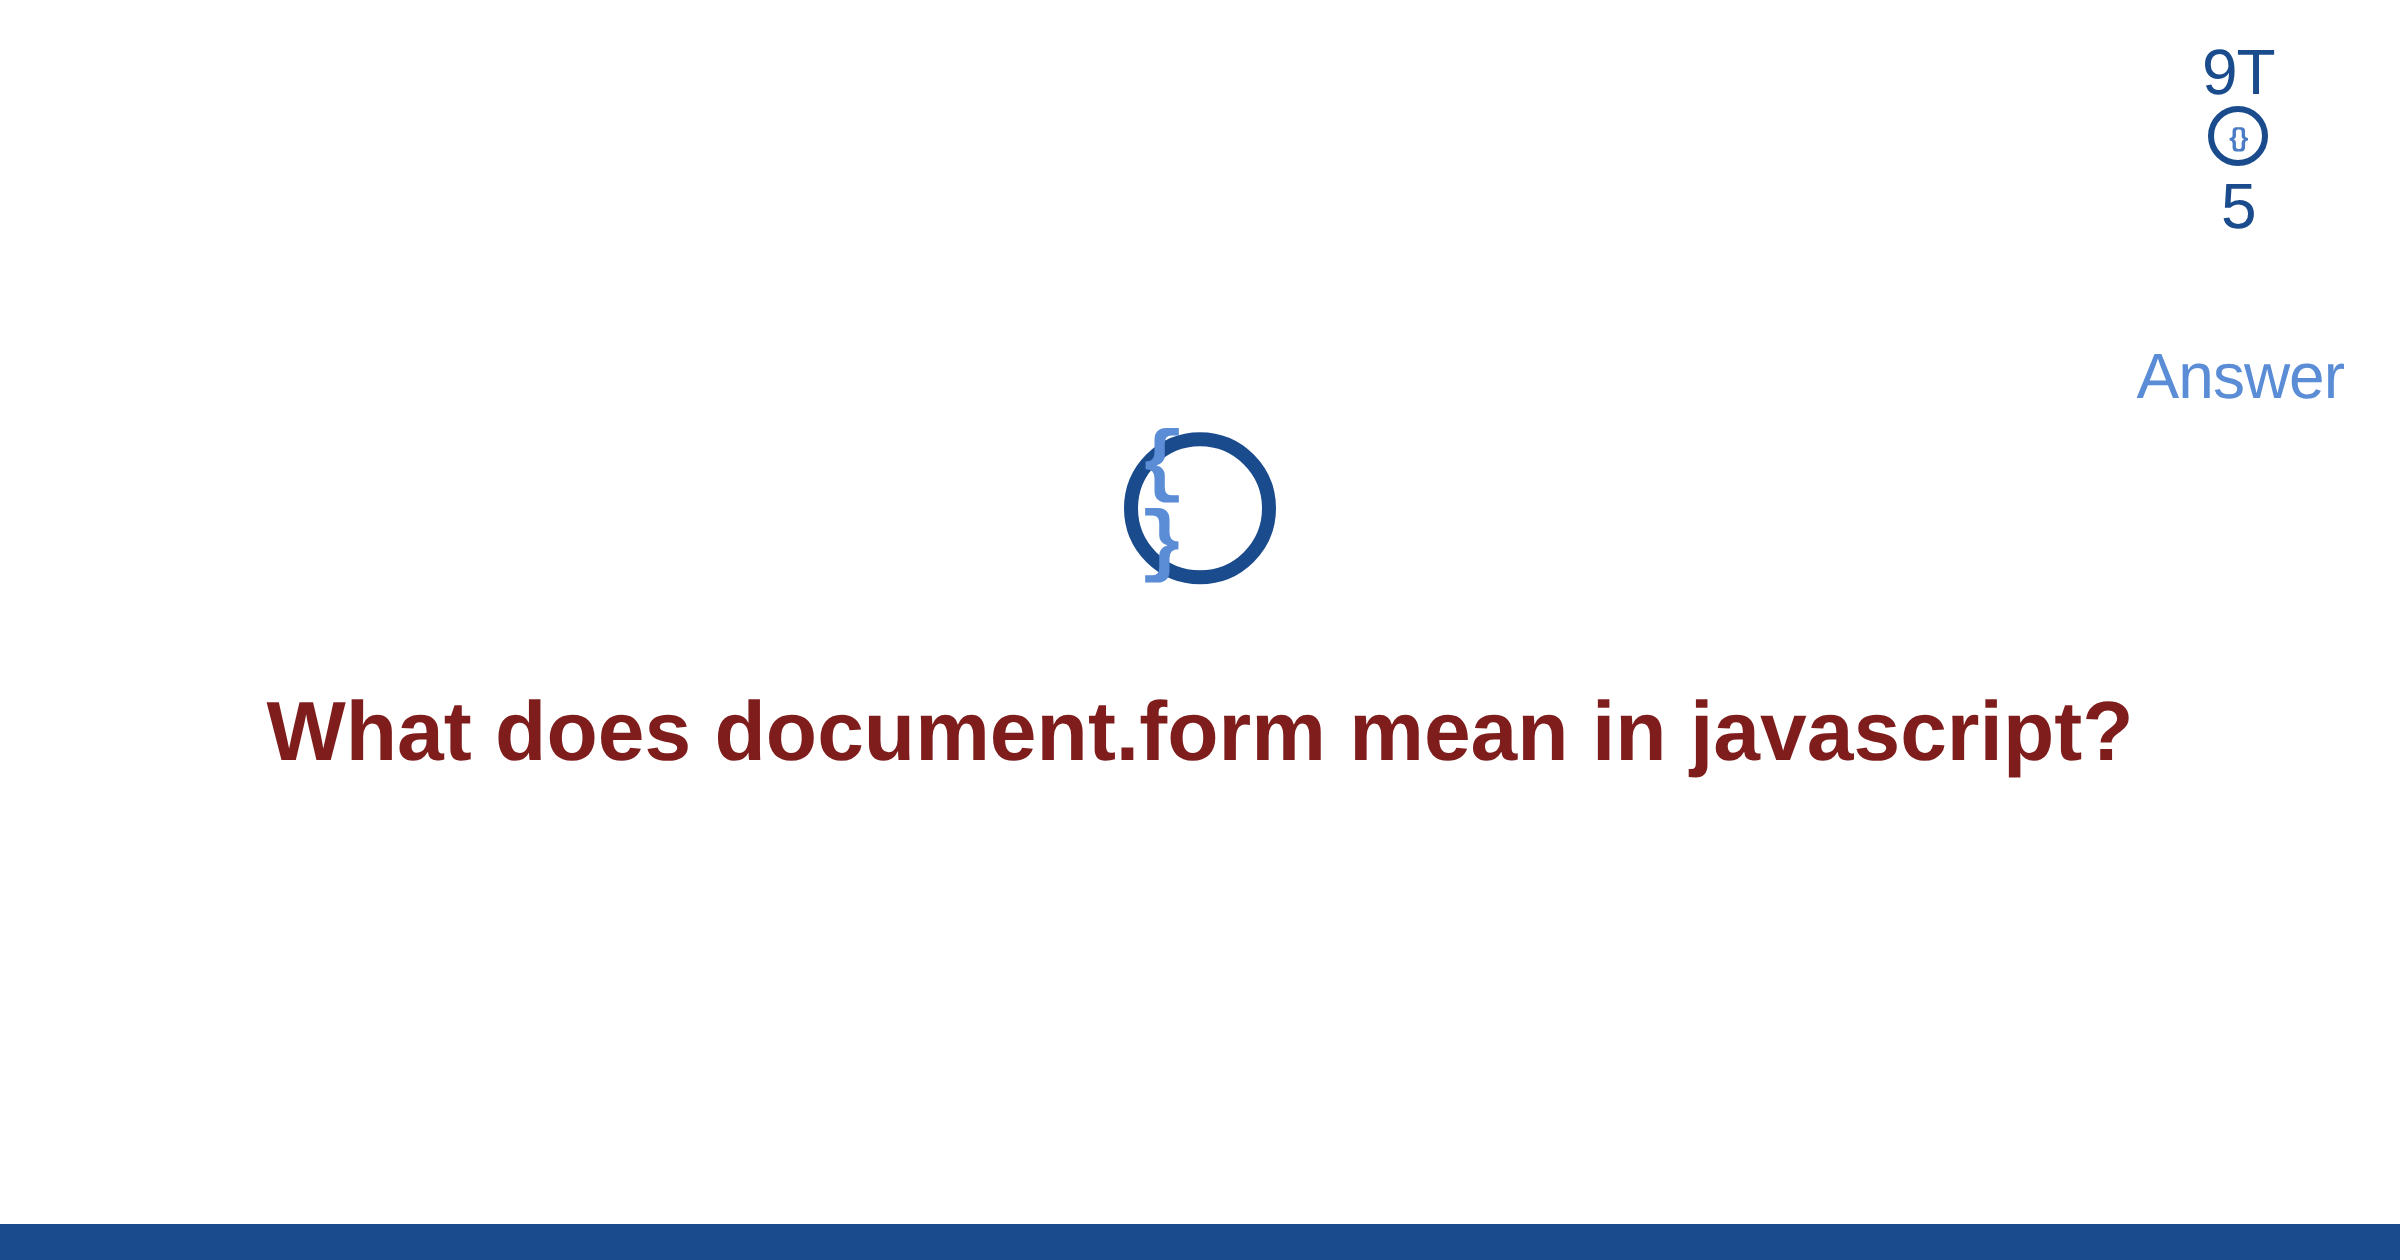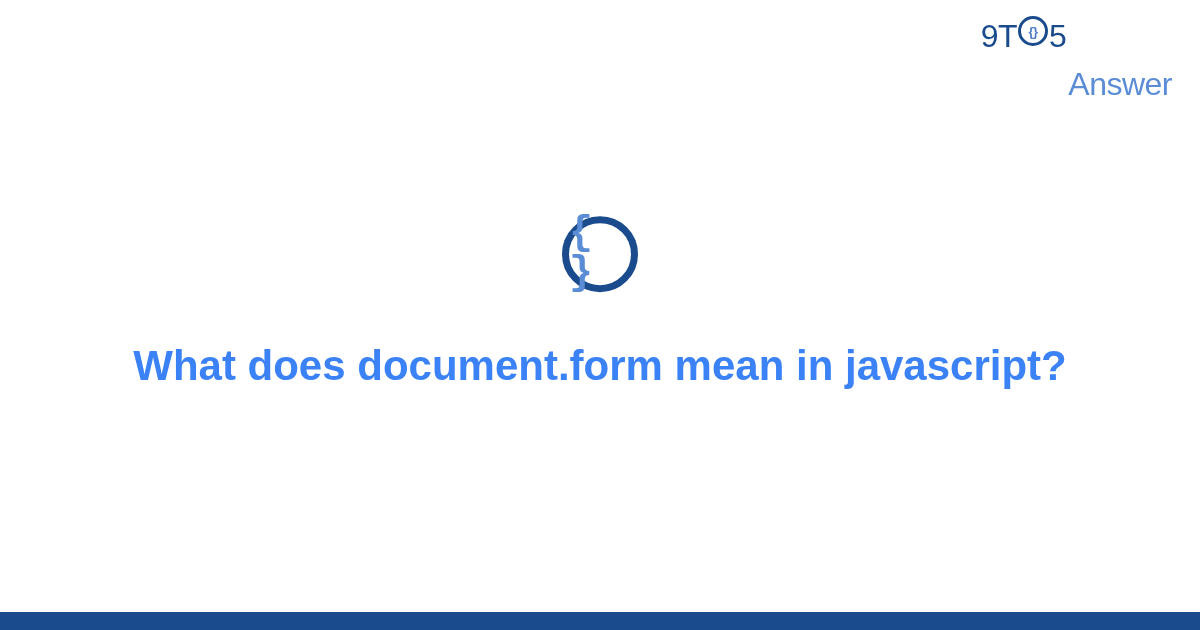--- a/index.html
+++ b/index.html
@@ -13,24 +13,25 @@
       background: #ffffff;
       font-family: -apple-system, BlinkMacSystemFont, "Segoe UI", Helvetica, Arial, sans-serif;
       position: relative;
       overflow: hidden;
     }
     .logo {
       position: absolute;
       top: 18px;
       right: 28px;
       display: flex;
-      align-items: flex-start;
+      align-items: center;
       font-size: 32px;
       font-weight: 400;
       letter-spacing: -0.5px;
+      flex-direction: column;
     }
     .logo-9t {
       color: #1a4b8c;
     }
     .logo-o {
       display: inline-flex;
       align-items: center;
       justify-content: center;
       width: 30px;
       height: 30px;
@@ -78,21 +79,21 @@
       font-size: 40px;
       font-weight: bold;
       color: #5b8dd6;
       letter-spacing: 2px;
       line-height: 1;
       font-family: Consolas, "Courier New", monospace;
     }
     .question-title {
       font-size: 42px;
       font-weight: 700;
-      color: #3b82f6;
+      color: #7f1d1d;
       line-height: 1.25;
       max-width: 1000px;
     }
     .bottom-bar {
       position: absolute;
       bottom: 0;
       left: 0;
       width: 100%;
       height: 18px;
       background: #1a4b8c;

